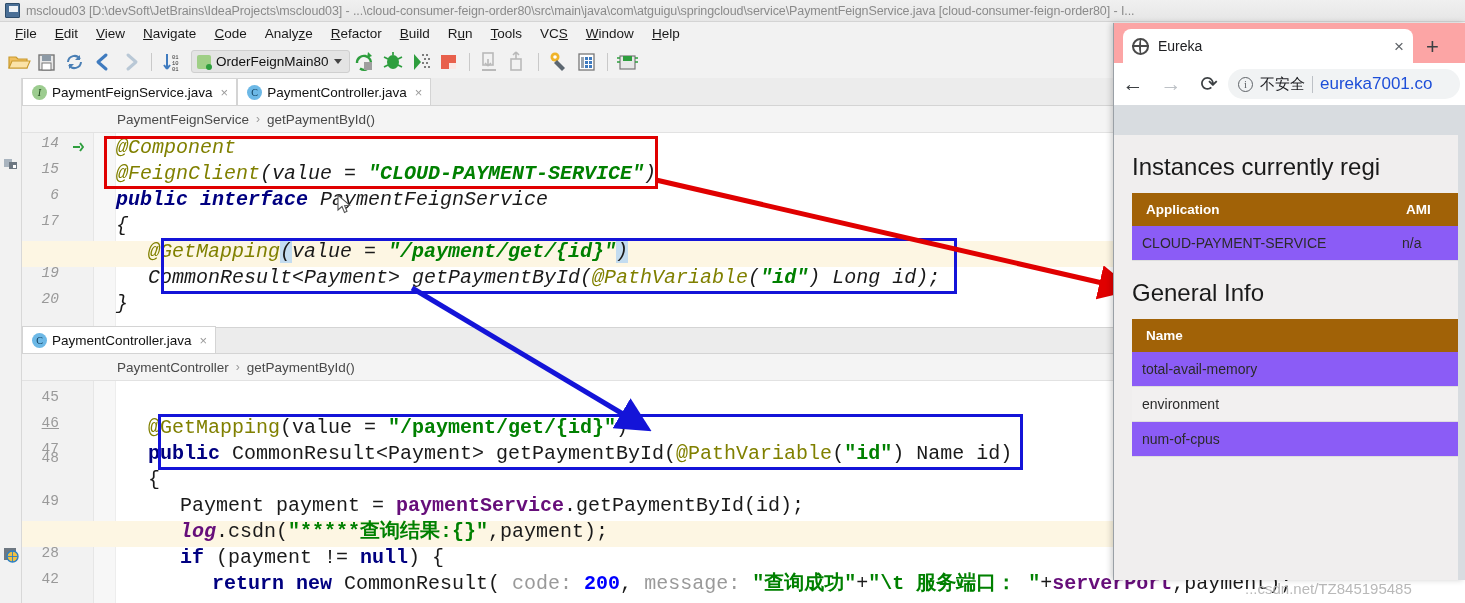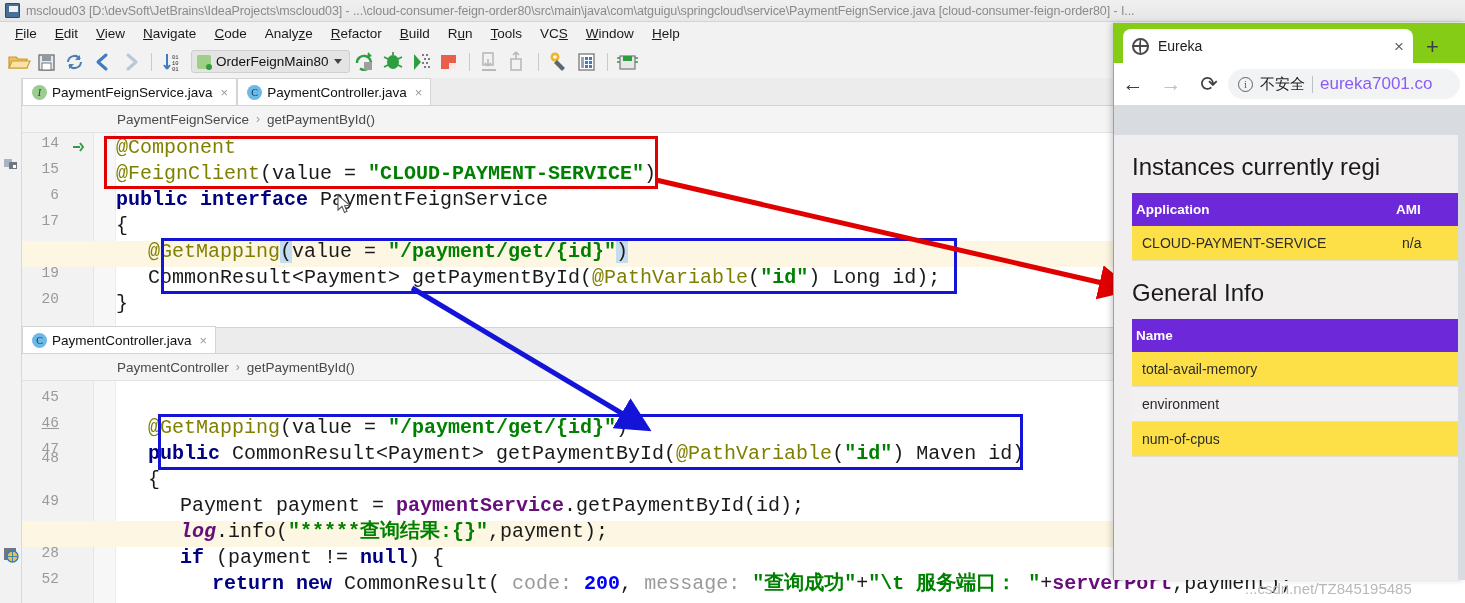--- a/index.html
+++ b/index.html
@@ -150,21 +150,21 @@
 
   svg.overlay { position:absolute; left:0; top:0; width:1465px; height:603px; pointer-events:none; }
 
   
   .chrome {
     position:absolute; left:1113px; top:23px; width:352px; height:557px;
     background:#d8dce0; border-left:1px solid #9aa0a6;
     box-shadow:-2px 0 6px rgba(0,0,0,.18);
     overflow:hidden;
   }
-  .ch-tabstrip{ position:absolute; left:0; top:0; width:352px; height:40px; background:#84cc16; }
+  .ch-tabstrip{ position:absolute; left:0; top:0; width:352px; height:40px; background:#fca5a5; }
   .ch-tab {
     position:absolute; left:9px; top:6px; width:290px; height:34px;
     background:#fff; border-radius:8px 8px 0 0;
     display:flex; align-items:center; gap:9px; padding:0 9px;
   }
   .globe-ico{ width:17px;height:17px;border-radius:50%;border:2px solid #4a4a4a;position:relative;flex:none;}
   .globe-ico:before{content:"";position:absolute;left:5px;top:-2px;width:3px;height:17px;border-left:2px solid #4a4a4a;border-radius:50%;}
   .globe-ico:after{content:"";position:absolute;left:-2px;top:5px;width:17px;height:3px;border-top:2px solid #4a4a4a;}
   .ch-tab-title{ font-size:14px; color:#202124; flex:1; white-space:nowrap; overflow:hidden;}
   .ch-tab-x{ font-size:17px; color:#5f6368; line-height:1; }
@@ -173,36 +173,36 @@
   .ch-navbar{ position:absolute; left:0; top:40px; width:352px; height:42px; background:#fff; display:flex; align-items:center; gap:0; }
   .nav-btn{ width:38px; height:42px; display:flex; align-items:center; justify-content:center; font-size:21px; color:#3c4043; }
   .nav-btn.dim{ color:#bdc1c6; }
   .omnibox{
     flex:1; height:30px; margin-right:6px; background:#f1f3f4; border-radius:15px;
     display:flex; align-items:center; gap:7px; padding:0 10px; overflow:hidden;
   }
   .info-ico{ width:15px;height:15px;border:1.6px solid #5f6368;border-radius:50%;font-size:11px;color:#5f6368;display:flex;align-items:center;justify-content:center;font-family:"Liberation Serif",serif;flex:none;}
   .insecure{ font-size:15px; color:#202124; white-space:nowrap; }
   .omni-div{ width:1px; height:17px; background:#bdc1c6; flex:none; }
-  .omni-url{ font-size:17px; color:#8b5cf6; white-space:nowrap; }
+  .omni-url{ font-size:17px; color:#1d4ed8; white-space:nowrap; }
 
   .ch-bookmarks{ position:absolute; left:0; top:82px; width:352px; height:30px; background:#fff; border-bottom:1px solid #dadce0; display:flex; align-items:center; gap:7px; padding-left:6px; }
   .bm{ display:flex; align-items:center; gap:5px; font-size:13.5px; color:#3c4043; white-space:nowrap; }
   .mvn-ico{ width:17px;height:13px;background:#fff;border:1.5px solid #1b4f8f;color:#1b4f8f;font-size:8px;font-weight:bold;display:flex;align-items:center;justify-content:center;font-family:"Liberation Sans",sans-serif;flex:none;}
   .folder-ico{ width:15px;height:13px;background:#fdd663;border-radius:2px;flex:none;}
 
   .ch-page{ position:absolute; left:0; top:112px; width:344px; height:445px; background:#f0eeee; padding:0 18px; overflow:hidden; }
   .eu-h2{ font-size:24px; color:#1a1a1a; margin:18px 0 12px 0; white-space:nowrap; font-weight:normal; }
   .eu-table{ width:460px; border-collapse:collapse; }
   .eu-table th{
-    background:#6d28d9; color:#fff; font-size:13.5px; text-align:left;
-    padding:9px 4px; font-weight:bold; white-space:nowrap;
+    background:#a16207; color:#fff; font-size:13.5px; text-align:left;
+    padding:9px 14px; font-weight:bold; white-space:nowrap;
   }
   .eu-table td{
-    background:#fde047; font-size:14px; color:#2b2b2b; padding:9px 10px;
+    background:#8b5cf6; font-size:14px; color:#2b2b2b; padding:9px 10px;
     border-bottom:1px solid #dedede; white-space:nowrap;
   }
   .eu-table tr.alt td{ background:#f2f0f0; }
 
   .watermark{
     position:absolute; font-size:15px; color:#b9b9b9; white-space:nowrap;
     font-family:"Liberation Sans", sans-serif;
   }
   .cursor-arrow{ position:absolute; width:14px; height:20px; }
 </style>
@@ -393,21 +393,21 @@
       <span class="tab-x">×</span>
     </div>
   </div>
 
   <div class="crumbbar">
     <span>PaymentFeignService</span>
     <span class="crumb-sep">›</span>
     <span>getPaymentById()</span>
   </div>
 
-  <div class="pane" id="pane-top" style="left:22px; top:133px; width:1443px; height:194px;">
+  <div class="pane" id="pane-top" style="left:22px; top:133px; width:1443px; height:194px;font-style:italic;">
     <div class="gutter">
           <div class="lineno" style="top: 2px;">14</div>
           <div style="position: absolute; left: 50px; width: 12px; height: 12px; top: 6px;"><svg width="12" height="12" viewBox="0 0 12 12">
               <path d="M1 6h7M8 2l3 4-3 4" stroke="#2e9e3e" stroke-width="2" fill="none"></path>
             </svg></div>
           <div style="position: absolute; left: 76px; top: 9px; width: 11px; height: 11px; border: 1px solid rgb(181, 181, 181); background: rgb(250, 250, 250);">
             <div style="position:absolute;left:2px;top:4px;width:7px;height:1px;background:#666;"></div>
           </div>
           <div class="lineno" style="top: 28px;">15</div>
           <div style="position: absolute; left: 76px; top: 35px; width: 11px; height: 11px; border: 1px solid rgb(181, 181, 181); background: rgb(250, 250, 250);">
@@ -451,31 +451,31 @@
           <div class="lineno" style="top: 8px;">45</div>
           <div class="lineno" style="top: 34px; text-decoration: underline;">46</div>
           <div class="lineno" style="top: 60px;">47</div>
           <div class="lineno" style="top: 69px;">48</div>
           <div style="position: absolute; left: 76px; top: 93px; width: 11px; height: 11px; border: 1px solid rgb(181, 181, 181); background: rgb(250, 250, 250);">
             <div style="position:absolute;left:2px;top:4px;width:7px;height:1px;background:#666;"></div>
           </div>
           <div class="lineno" style="top: 112px;">49</div>
           <div class="lineno" style="top: 138px;">50</div>
           <div class="lineno" style="top: 164px;">28</div>
-          <div class="lineno" style="top: 190px;">52</div>
+          <div class="lineno" style="top: 190px;">42</div>
         </div>
     <div class="foldcol"></div>
     <div class="hl-row" id="hl-bot" style="top: 140px; width: 1443px;"></div>
     <div id="code-bot">
           <div class="codeline" style="top: 8px; padding-left: 0px;"></div>
           <div class="codeline" style="top: 34px; padding-left: 32px;"><span class="ann">@GetMapping</span><span class="plain">(value = </span><span class="str">"/payment/get/{id}"</span><span class="plain">)</span></div>
-          <div class="codeline" style="top: 60px; padding-left: 32px;"><span class="kw">public </span><span class="plain">CommonResult&lt;Payment&gt; getPaymentById(</span><span class="ann">@PathVariable</span><span class="plain">(</span><span class="str">"id"</span><span class="plain">) Maven id)</span></div>
+          <div class="codeline" style="top: 60px; padding-left: 32px;"><span class="kw">public </span><span class="plain">CommonResult&lt;Payment&gt; getPaymentById(</span><span class="ann">@PathVariable</span><span class="plain">(</span><span class="str">"id"</span><span class="plain">) Name id)</span></div>
           <div class="codeline" style="top: 86px; padding-left: 32px;"><span class="plain">{</span></div>
           <div class="codeline" style="top: 112px; padding-left: 64px;"><span class="plain">Payment payment = </span><span class="fld">paymentService</span><span class="plain">.getPaymentById(id);</span></div>
-          <div class="codeline" style="top: 138px; padding-left: 64px;"><span class="ital">log</span><span class="plain">.info(</span><span class="str">"*****查询结果:{}"</span><span class="plain">,payment);</span></div>
+          <div class="codeline" style="top: 138px; padding-left: 64px;"><span class="ital">log</span><span class="plain">.csdn(</span><span class="str">"*****查询结果:{}"</span><span class="plain">,payment);</span></div>
           <div class="codeline" style="top: 164px; padding-left: 64px;"><span class="kw">if </span><span class="plain">(payment != </span><span class="kw">null</span><span class="plain">) {</span></div>
           <div class="codeline" style="top: 190px; padding-left: 96px;"><span class="kw">return new </span><span class="plain">CommonResult( </span><span class="hint">code:</span><span class="plain"> </span><span class="num">200</span><span class="plain">, </span><span class="hint">message:</span><span class="plain"> </span><span class="str">"查询成功"</span><span class="plain">+</span><span class="str">"\t 服务端口： "</span><span class="plain">+</span><span class="fld">serverPort</span><span class="plain">,payment);</span></div>
         </div>
   </div>
 
   <div class="watermark" style="left:1245px; top:580px;">...csdn.net/TZ845195485</div>
 
   <div class="anno-box box-red" style="left:104px; top:136px; width:554px; height:53px;"></div>
   <div class="anno-box box-blue" style="left:161px; top:238px; width:796px; height:56px;"></div>
   <div class="anno-box box-blue" style="left:158px; top:414px; width:865px; height:56px;"></div>

